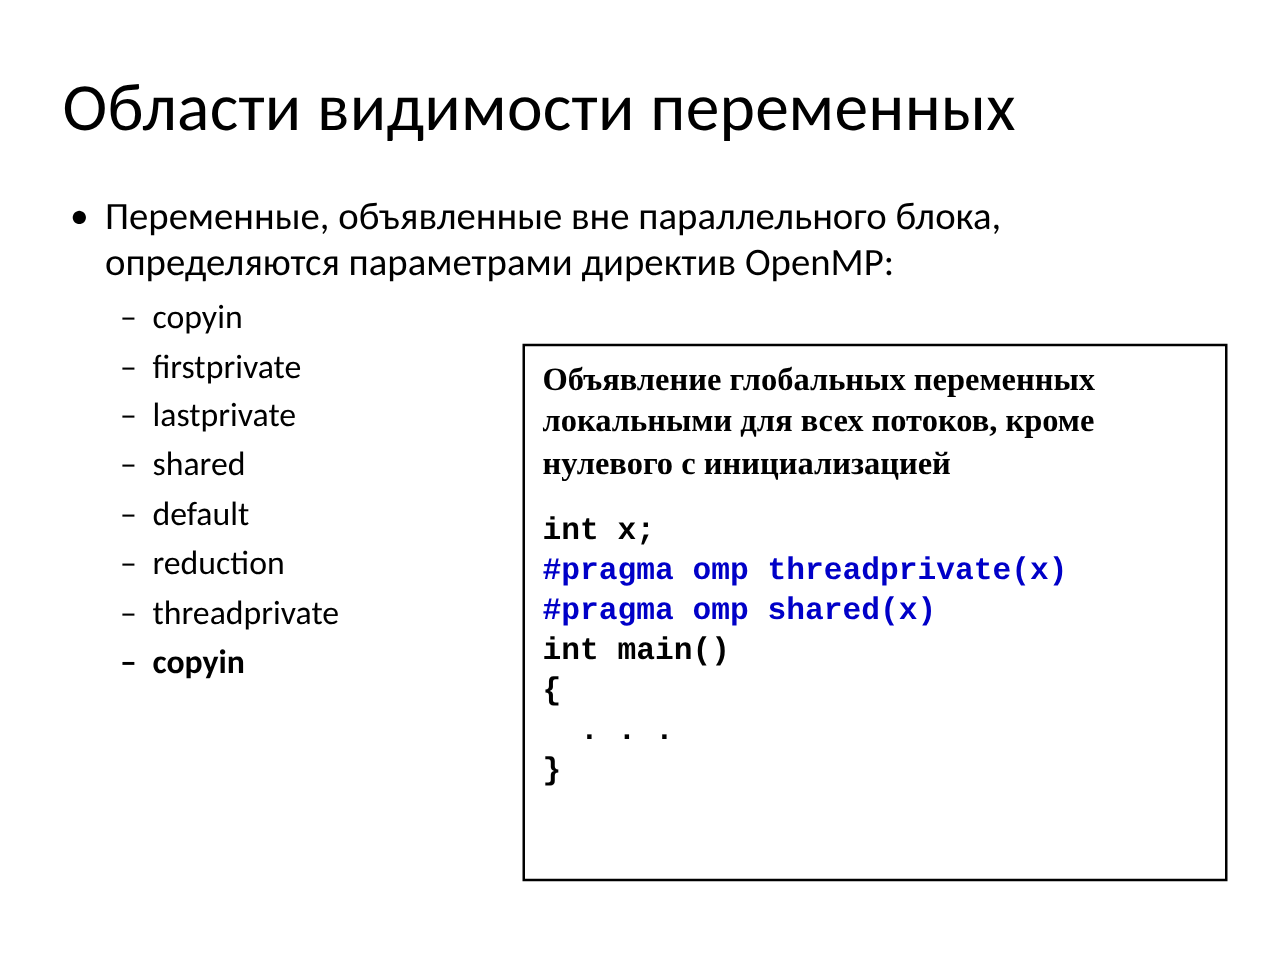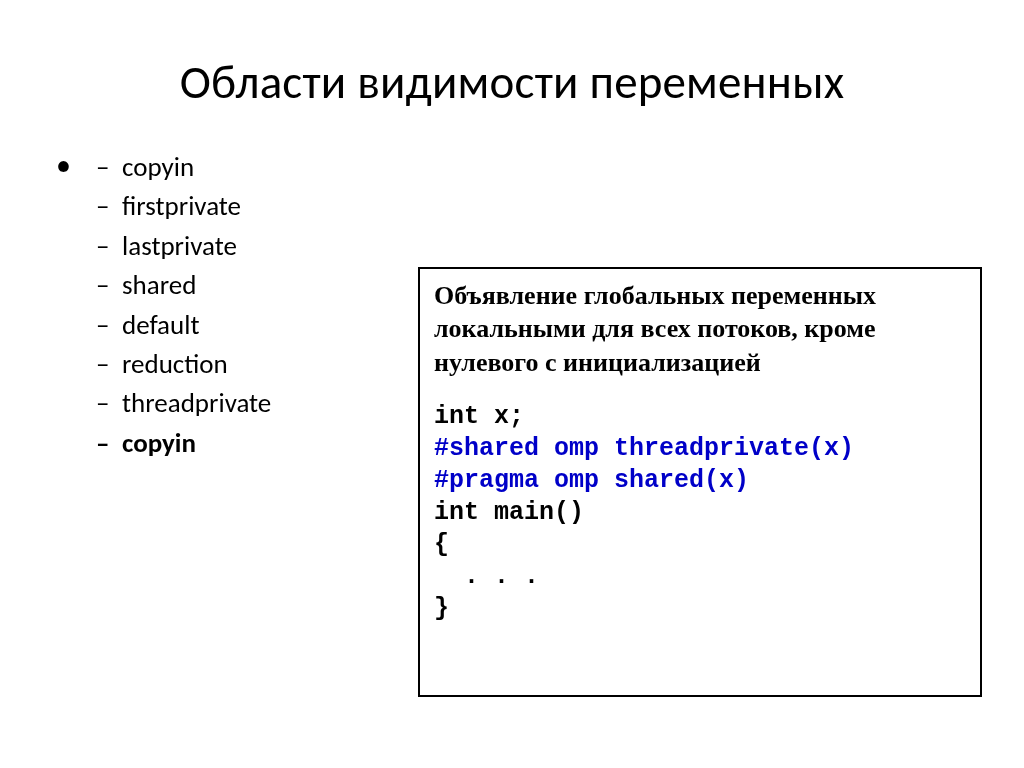--- a/index.html
+++ b/index.html
@@ -13,23 +13,22 @@
     overflow: hidden;
   }
   .slide {
     position: relative;
     width: 1024px;
     height: 768px;
     box-sizing: border-box;
     padding: 35px 50px 30px 50px;
   }
   .title {
-    font-size: 47px;
+    font-size: 54px;
     font-weight: 400;
-    text-align: center;
     margin: 18px 0 36px 0;
     letter-spacing: 0.2px;
   }
   .body {
     position: relative;
   }
   ul.level1 {
     list-style: none;
     margin: 0;
     padding: 0 0 0 34px;
@@ -100,37 +99,38 @@
 </style>
 </head>
 <body>
 
 <div class="slide">
   <div class="title">Области видимости переменных</div>
 
   <div class="body">
     <ul class="level1">
       <li>
+        <span>Переменные, объявленные вне параллельного блока, определяются параметрами директив OpenMP:</span>
         <ul class="level2">
           <li>copyin</li>
           <li>firstprivate</li>
           <li>lastprivate</li>
           <li>shared</li>
           <li>default</li>
           <li>reduction</li>
           <li>threadprivate</li>
           <li class="bold">copyin</li>
         </ul>
       </li>
     </ul>
 
     <div class="code-box">
       <div class="desc">Объявление глобальных переменных локальными для всех потоков, кроме нулевого с инициализацией</div>
       <div class="code"><span>int x;</span>
-<span class="blue">#shared omp threadprivate(x)</span>
+<span class="blue">#pragma omp threadprivate(x)</span>
 <span class="blue">#pragma omp shared(x)</span>
 <span>int main()</span>
 <span>{</span>
 <span>  . . .</span>
 <span>}</span></div>
     </div>
   </div>
 </div>
 
 </body></html>

